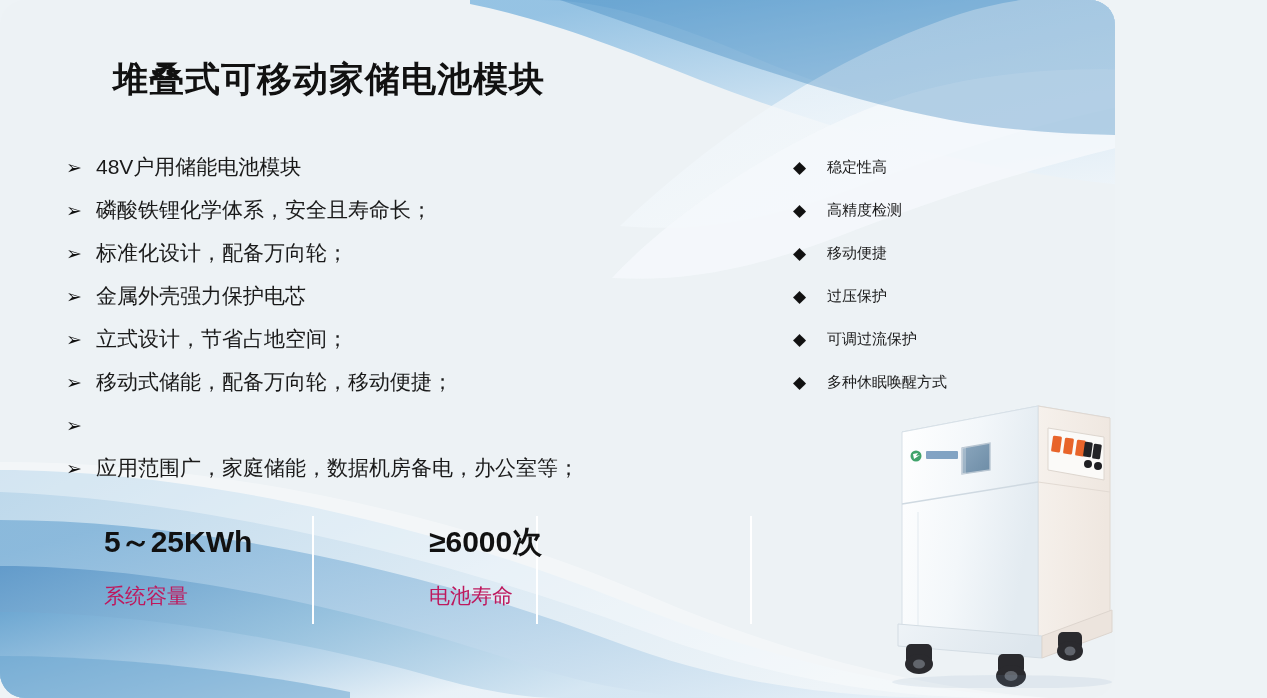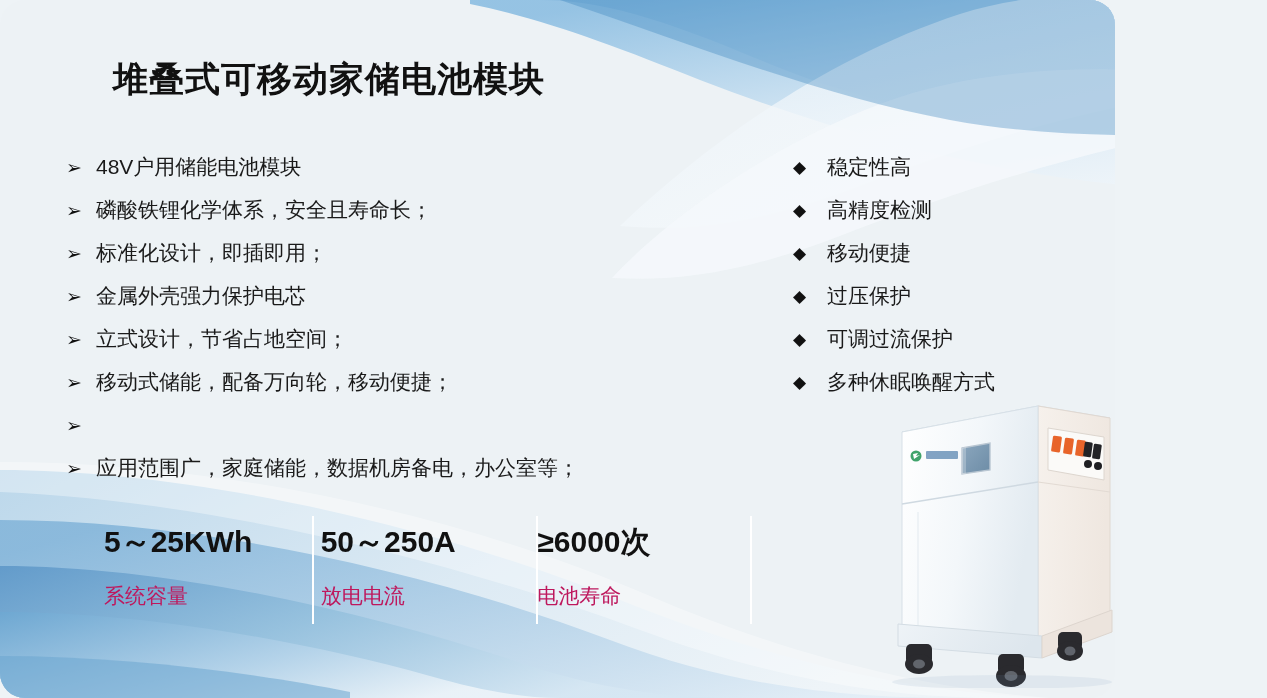--- a/index.html
+++ b/index.html
@@ -37,21 +37,21 @@
   }
 
   
   .right-list{position:absolute;left:793px;top:152px;width:300px;}
   .rrow{display:flex;align-items:flex-start;height:43px;}
   .rrow .dia{
     width:34px;flex:0 0 34px;
     font-size:17px;color:#111;line-height:30px;
     font-family:"DejaVu Sans",sans-serif;
   }
-  .rrow .rtext{font-size:21px;color:#1a1a1a;line-height:30px;white-space:nowrap;text-align:center;}
+  .rrow .rtext{font-size:15px;color:#1a1a1a;line-height:30px;white-space:nowrap;text-align:center;}
 
   
   .stats{position:absolute;left:104px;top:508px;width:650px;height:118px;display:flex;}
   .stat{flex:1;position:relative;text-align:left;}
   .stat .val{
     position:absolute;left:0;right:0;top:14px;
     font-size:30px;font-weight:bold;color:#111;white-space:nowrap;
   }
   .stat .lbl{
     position:absolute;left:0;right:0;top:74px;
@@ -158,21 +158,21 @@
     <div class="lrow">
       <span class="arrow">➢</span>
       <span class="ltext">48V户用储能电池模块</span>
     </div>
     <div class="lrow">
       <span class="arrow">➢</span>
       <span class="ltext">磷酸铁锂化学体系，安全且寿命长；</span>
     </div>
     <div class="lrow">
       <span class="arrow">➢</span>
-      <span class="ltext">标准化设计，即插即用；</span>
+      <span class="ltext">标准化设计，配备万向轮；</span>
     </div>
     <div class="lrow">
       <span class="arrow">➢</span>
       <span class="ltext">金属外壳强力保护电芯</span>
     </div>
     <div class="lrow">
       <span class="arrow">➢</span>
       <span class="ltext">立式设计，节省占地空间；</span>
     </div>
     <div class="lrow">
@@ -216,24 +216,20 @@
   </div>
 
   <div class="stats">
     <div class="divider d1"></div>
     <div class="divider d2"></div>
     <div class="divider d3"></div>
 
     <div class="stat">
       <div class="val">5～25KWh</div>
       <div class="lbl">系统容量</div>
-    </div>
-    <div class="stat">
-      <div class="val">50～250A</div>
-      <div class="lbl">放电电流</div>
     </div>
     <div class="stat">
       <div class="val">≥6000次</div>
       <div class="lbl">电池寿命</div>
     </div>
   </div>
 
   <div class="product">
     <svg viewBox="0 0 268 296" width="268" height="296">
       <defs>

